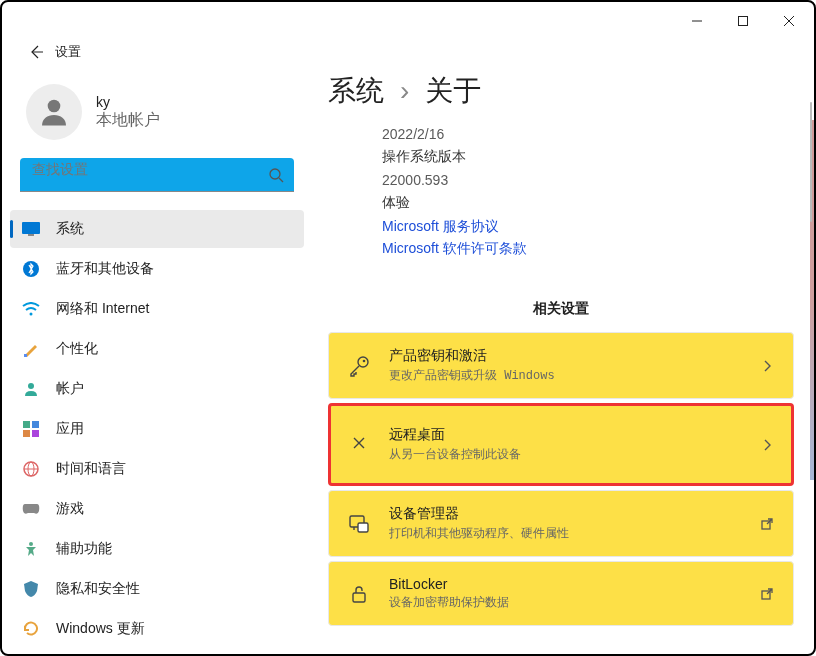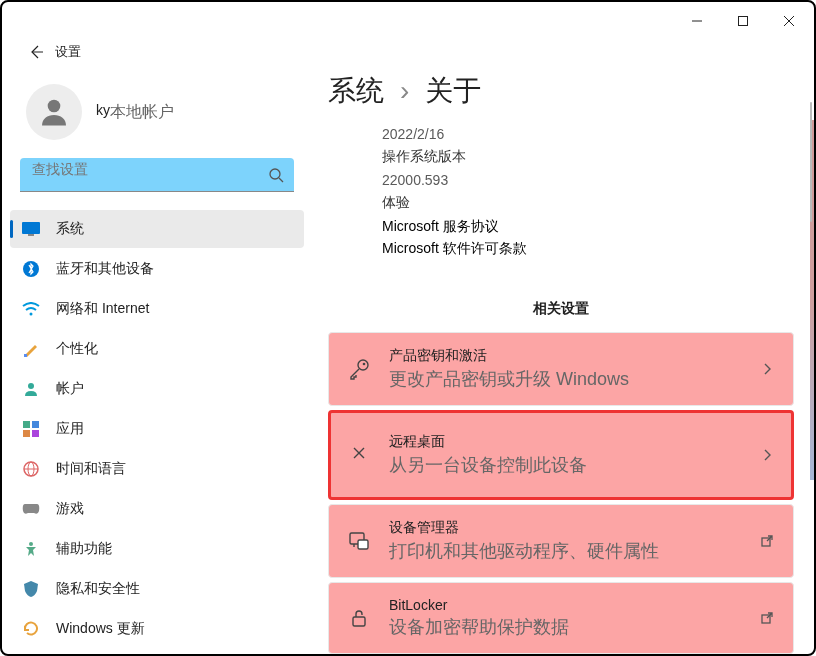--- a/index.html
+++ b/index.html
@@ -13,53 +13,53 @@
     .back-btn { cursor: pointer; display: flex; align-items: center; justify-content: center; width: 24px; height: 24px; }
     .app-title { font-size: 13px; color: #222; }
     
     .content-wrap { display: flex; height: calc(100% - 62px); }
     
     .sidebar { width: 310px; padding: 12px 0 0 0; display: flex; flex-direction: column; }
     
     .user-row { display: flex; align-items: center; gap: 14px; padding: 8px 0 18px 24px; }
     .avatar { width: 56px; height: 56px; border-radius: 50%; background: #ededed; display: flex; align-items: center; justify-content: center; }
     .avatar svg { width: 36px; height: 36px; fill: #777; }
-    .user-text { display: flex; flex-direction: row; gap: 0; }
+    .user-text { display: flex; flex-direction: column; gap: 0; }
     .user-name { font-size: 14px; color: #222; }
     .user-type { font-size: 16px; color: #666; }
     
     .search-wrap { margin: 0 18px 18px 18px; position: relative; }
-    .search-input { width: 100%; height: 34px; padding: 0 36px 12px 12px; border: none; border-bottom: 1px solid #888; background: #7dd3fc; font-size: 14px; outline: none; border-radius: 4px 4px 0 0; }
+    .search-input { width: 100%; height: 34px; padding: 0 36px 12px 12px; border: none; border-bottom: 1px solid #888; background: #0ea5e9; font-size: 14px; outline: none; border-radius: 4px 4px 0 0; }
     .search-icon { position: absolute; right: 10px; top: 50%; transform: translateY(-50%); width: 16px; height: 16px; pointer-events: none; }
     
     .nav-list { display: flex; flex-direction: column; padding: 0 8px; }
     .nav-item { display: flex; align-items: center; gap: 16px; height: 38px; padding: 0 10px 0 12px; border-radius: 4px; cursor: pointer; position: relative; margin-bottom: 2px; }
     .nav-item.active { background: #eaeaea; }
     .nav-item.active::before { content: ""; position: absolute; left: 0; top: 10px; bottom: 10px; width: 3px; background: #0067c0; border-radius: 2px; }
     .nav-icon { width: 18px; height: 18px; display: flex; align-items: center; justify-content: center; flex-shrink: 0; }
     .nav-label { font-size: 14px; color: #222; }
     
     .main { flex: 1; padding: 8px 20px 0 16px; overflow-y: auto; position: relative; }
     
     .breadcrumb { display: flex; align-items: center; gap: 16px; font-size: 28px; color: #222; margin-bottom: 12px; }
     .breadcrumb-sep { color: #888; }
     
     .info-block { padding: 4px 0 20px 54px; }
     .info-row { font-size: 14px; color: #333; margin-bottom: 6px; }
     .info-row.muted { color: #5a5a5a; }
-    .info-link { color: #000000; cursor: pointer; font-size: 14px; margin-bottom: 4px; display: block; }
+    .info-link { color: #1d4ed8; cursor: pointer; font-size: 14px; margin-bottom: 4px; display: block; }
     
     .section-title { font-size: 14px; color: #222; margin: 18px 0 14px 0; font-weight: 600; text-align: center; }
     
-    .card { display: flex; align-items: center; gap: 18px; background: #fca5a5; border: 1px solid #e8e8e8; border-radius: 4px; padding: 14px 18px; margin-bottom: 4px; cursor: pointer; }
+    .card { display: flex; align-items: center; gap: 18px; background: #fde047; border: 1px solid #e8e8e8; border-radius: 4px; padding: 14px 18px; margin-bottom: 4px; cursor: pointer; }
     .card.highlighted { border: 3px solid #e33; padding: 20px 16px; }
     .card-icon { width: 24px; height: 24px; display: flex; align-items: center; justify-content: center; flex-shrink: 0; }
     .card-text { flex: 1; display: flex; flex-direction: column; gap: 2px; }
     .card-title { font-size: 14px; color: #222; }
-    .card-sub { font-size: 18px; color: #666; }
+    .card-sub { font-size: 12px; color: #666; font-family: Liberation Mono, monospace; }
     .card-chevron { width: 16px; height: 16px; display: flex; align-items: center; justify-content: center; }
     
     .accent-stripe { position: absolute; right: 0; top: 118px; width: 4px; height: 360px; background: linear-gradient(#d09999 0%, #cf9f9f 50%, #a5b7d6 100%); }
     .scrollbar-stub { position: absolute; right: 2px; top: 100px; width: 2px; height: 120px; background: #bbb; border-radius: 2px; }
   </style>
 </head>
 <body>
 
 <div class="titlebar">
   <div class="titlebar-btn">

